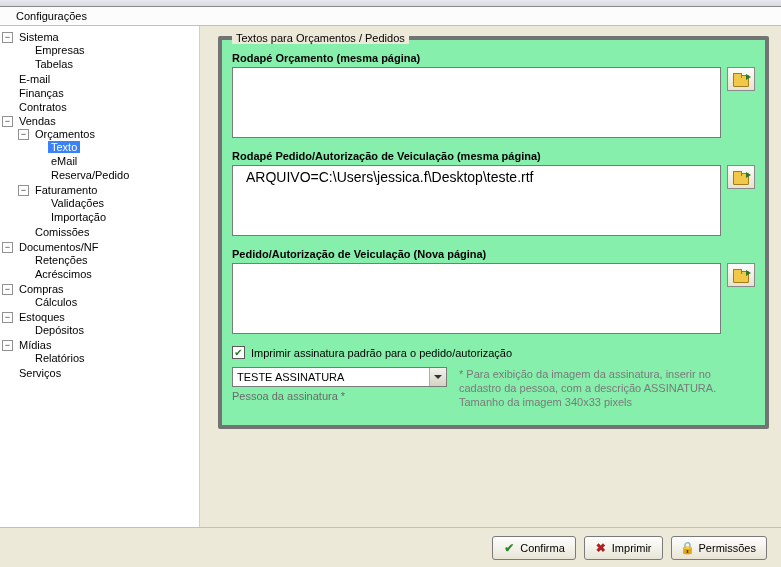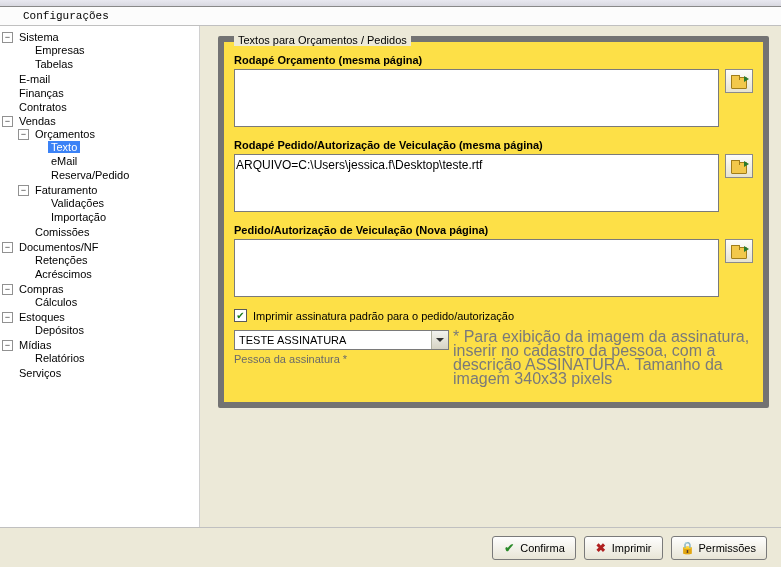--- a/index.html
+++ b/index.html
@@ -12,24 +12,23 @@
     height: 567px;
     overflow: hidden;
     position: relative;
   }
   .topbar {
     height: 7px;
     background: linear-gradient(to bottom, #e8e8f0, #d8d8e0);
     border-bottom: 1px solid #888;
   }
   .header {
-    padding: 3px 23px;
+    padding: 3px 16px;
     background: #fcfcfc;
     border-bottom: 1px solid #c0c0c0;
-    font-family: Liberation Mono, monospace;
   }
   .main {
     display: flex;
     height: 516px;
   }
   .sidebar {
     width: 200px;
     background: #ffffff;
     border-right: 1px solid #d0d0d0;
     border-bottom: 1px solid #d0d0d0;
@@ -57,44 +56,44 @@
   }
   .expander.empty { border:none; background:transparent; }
   .tree-label { padding: 0 3px; }
   .tree-label.selected { background: #3b82f6; color: #fff; }
   .content {
     flex: 1;
     padding: 10px 12px 0 18px;
     position: relative;
   }
   .groupbox {
-    border: 6px solid #737373;
+    border: 4px solid #737373;
     border-radius: 2px;
     padding: 12px 10px 16px 10px;
     position: relative;
-    background: #fde047;
+    background: #86efac;
   }
   .group-legend {
     position: absolute;
     top: -8px; left: 10px;
     background: #ece9d8;
     padding: 0 4px;
     font-size: 11px;
   }
   .field-block { margin-bottom: 12px; }
   .field-label { margin-bottom: 3px; font-weight: bold; }
   .field-row { display: flex; align-items: flex-start; gap: 6px; }
   .textarea {
     flex: 1;
-    height: 58px;
+    height: 71px;
     border: 1px solid #7a7a7a;
     background: #fff;
-    padding: 3px 1px;
+    padding: 3px 13px;
     font-family: Tahoma, Arial, sans-serif;
-    font-size: 12px;
+    font-size: 14px;
     resize: none;
     overflow-y: scroll;
   }
   .browse-btn {
     width: 28px; height: 24px;
     border: 1px solid #8a8a8a;
     background: linear-gradient(#fdfdfb, #e7e3cf);
     display: flex; align-items: center; justify-content: center;
     cursor: pointer;
   }
@@ -120,21 +119,21 @@
     display: flex; align-items: center; gap: 6px; margin: 6px 0 8px 0;
   }
   .checkbox {
     width: 13px; height: 13px;
     border: 1px solid #5a5a5a;
     background: #fff;
     display: flex; align-items: center; justify-content: center;
     font-size: 10px;
     color: #1a7a1a;
   }
-  .combo-row { display: flex; gap: 4px; align-items: flex-start; }
+  .combo-row { display: flex; gap: 12px; align-items: flex-start; }
   .combo {
     position: relative; width: 215px;
   }
   .combo-input {
     width: 100%; height: 20px;
     border: 1px solid #7a7a7a;
     padding: 2px 20px 2px 4px;
     font-family: Tahoma, Arial, sans-serif;
     font-size: 11px;
     background: #fff;
@@ -147,21 +146,21 @@
     display: flex; align-items: center; justify-content: center;
   }
   .tri-down {
     width: 0; height: 0;
     border-left: 4px solid transparent;
     border-right: 4px solid transparent;
     border-top: 4px solid #333;
   }
   .hint {
     color: #7a7a7a;
-    font-size: 16px;
+    font-size: 11px;
     line-height: 14px;
     max-width: 300px;
   }
   .sub-label { color: #6a6a6a; margin-top: 3px; }
   .bottom-bar {
     position: absolute;
     bottom: 0; left: 0; right: 0;
     height: 40px;
     display: flex;
     justify-content: flex-end;

